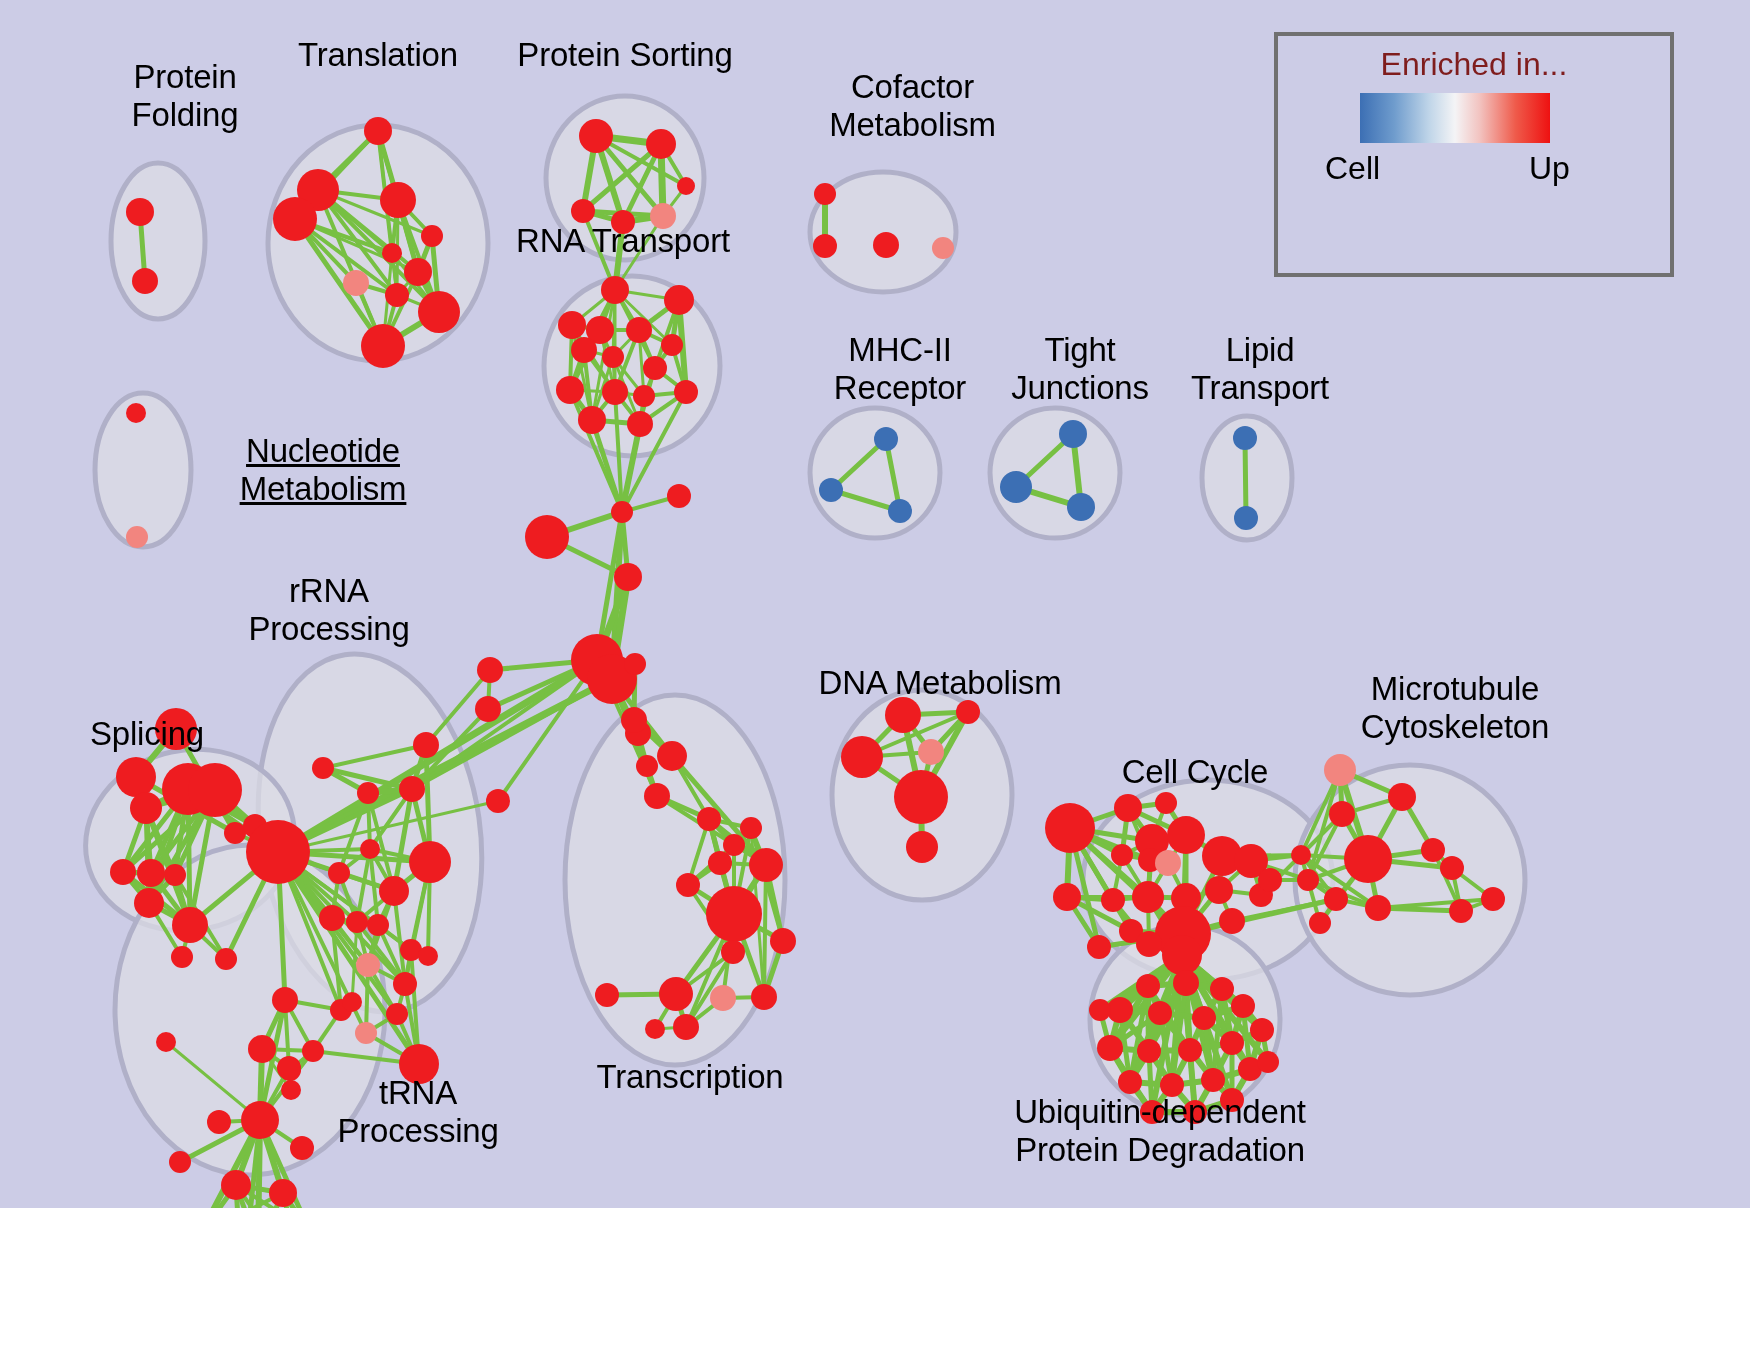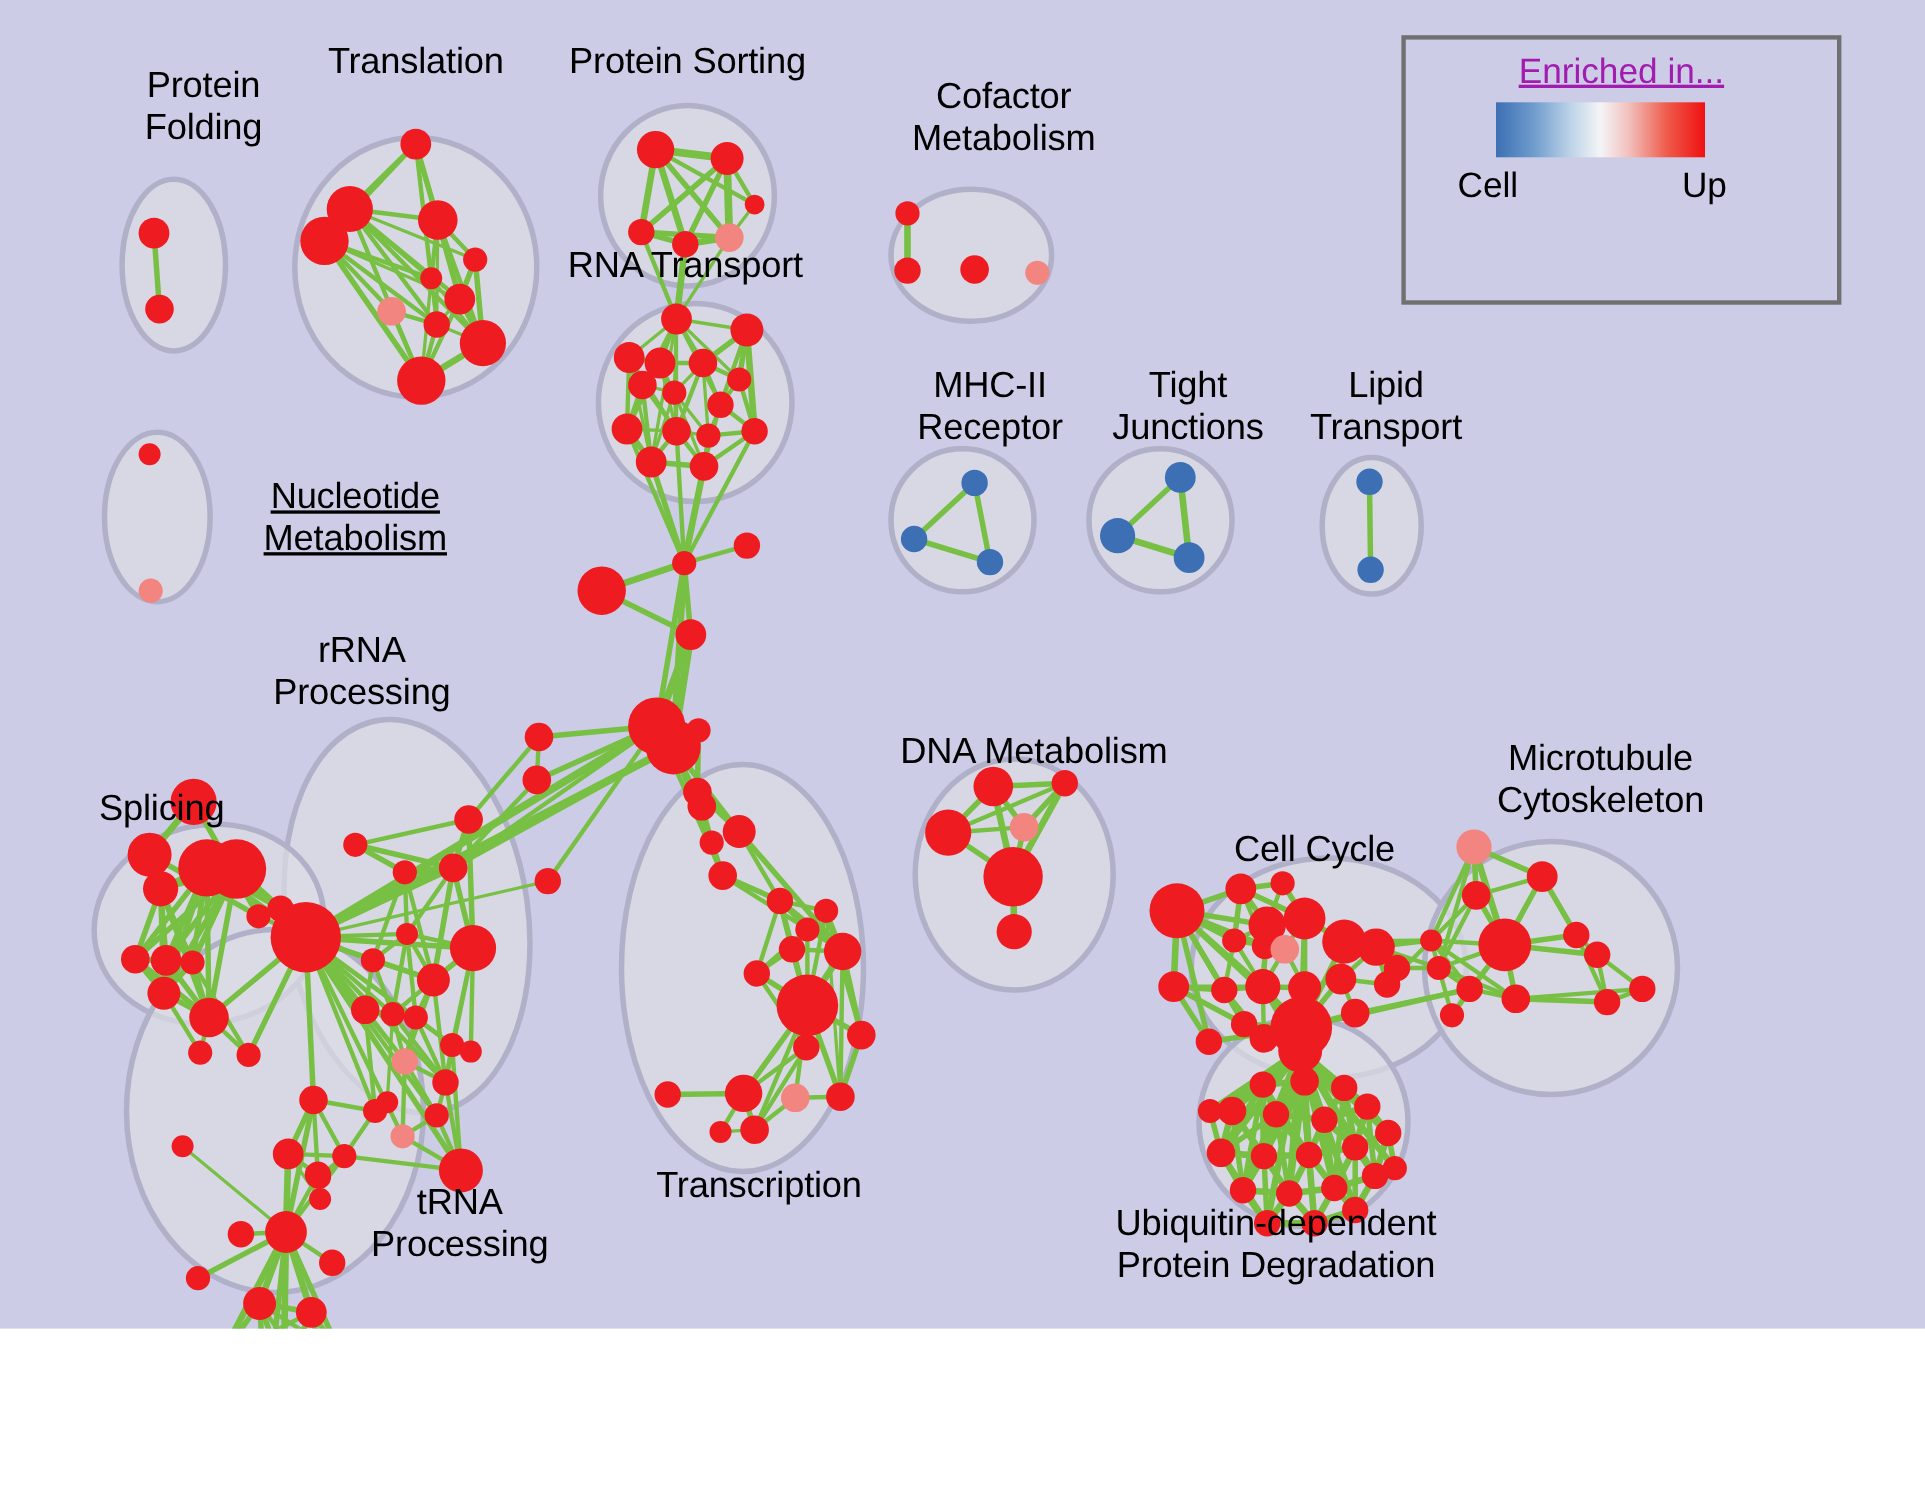--- a/index.html
+++ b/index.html
@@ -41,22 +41,21 @@
     border: 4px solid #707070;
     box-sizing: border-box;
   }
   #legend-title {
     position: absolute;
     top: 10px;
     left: 0;
     width: 100%;
     text-align: center;
     font-size: 32px;
-    color: #a21caf;
-    text-decoration: underline;
+    color: #7f1d1d;
   }
   #legend-bar {
     position: absolute;
     top: 57px;
     left: 82px;
     width: 190px;
     height: 50px;
     background: linear-gradient(to right, #3c6fb4 0%, #6f9ccd 18%, #bed4e8 36%, #f4f4f6 50%, #f2c3c0 63%, #ef5a4a 82%, #ee1111 100%);
   }
   .legend-endlabel {

